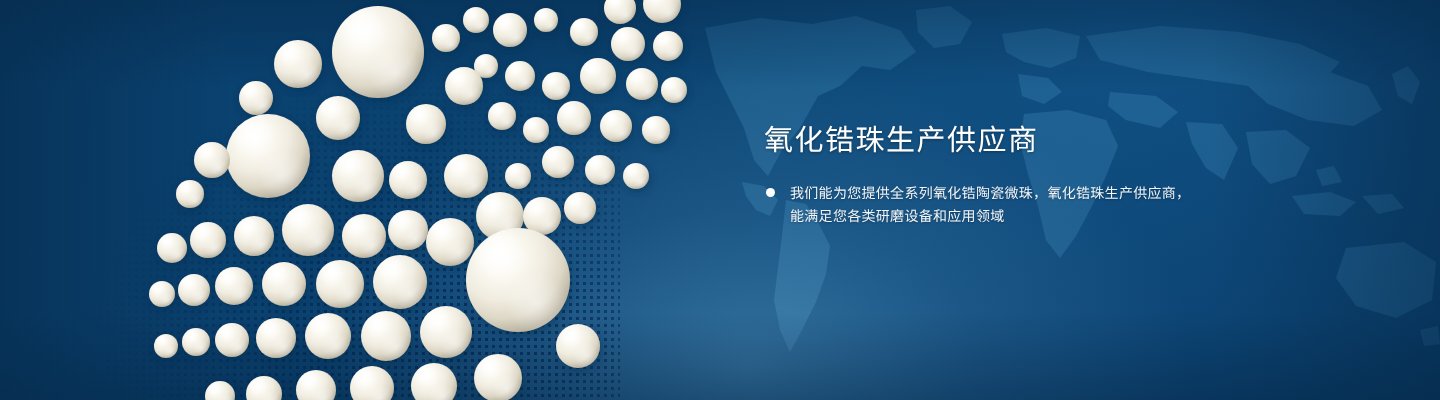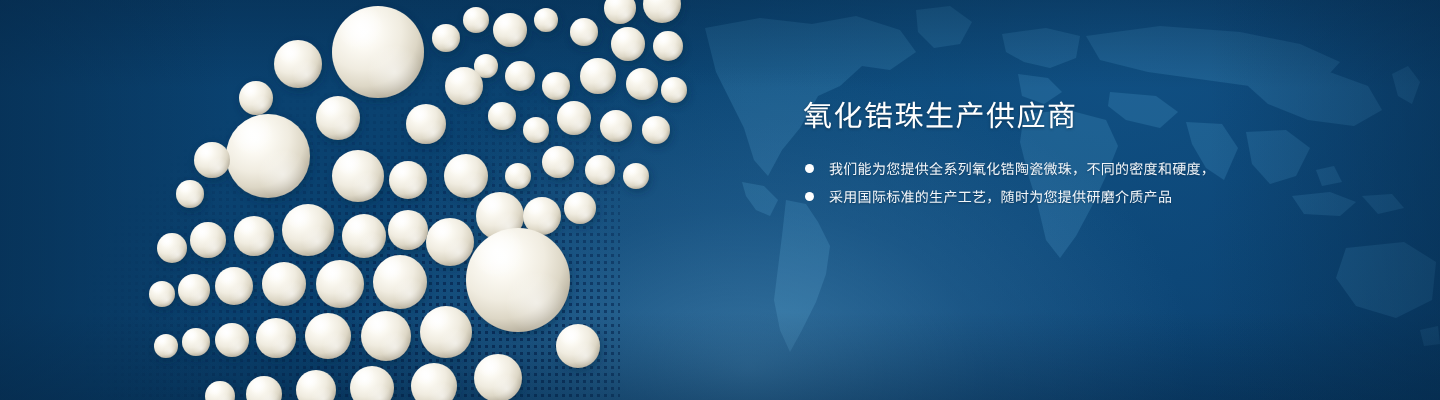--- a/index.html
+++ b/index.html
@@ -79,23 +79,22 @@
     top: -10px;
     width: 560px;
     height: 420px;
   }
   .beads svg { width: 100%; height: 100%; display: block; overflow: visible; }
 
   
   .content {
     position: absolute;
     left: 764px;
-    top: 96px;
+    top: 120px;
     width: 560px;
-    margin-left: 39px;
   }
 
   .headline {
     color: #ffffff;
     font-size: 29px;
     font-weight: 400;
     letter-spacing: 1.5px;
     line-height: 40px;
     margin: 0 0 22px 0;
     text-shadow: 0 1px 3px rgba(0,0,0,0.35);
@@ -291,24 +290,21 @@
   </div>
 
   <div class="content">
 
     <h1 class="headline">氧化锆珠生产供应商</h1>
 
     <ul class="bullets">
 
       <li class="bullet">
         <span class="bullet-dot"></span>
-        <span class="bullet-text">我们能为您提供全系列氧化锆陶瓷微珠，不同的密度和硬度，</span>
+        <span class="bullet-text">我们能为您提供全系列氧化锆陶瓷微珠，氧化锆珠生产供应商，</span>
+        <span class="bullet-text">能满足您各类研磨设备和应用领域</span>
       </li>
 
 
-      <li class="bullet">
-        <span class="bullet-dot"></span>
-        <span class="bullet-text">采用国际标准的生产工艺，随时为您提供研磨介质产品</span>
-      </li>
 
     </ul>
   </div>
 </div>
 
 </body></html>

